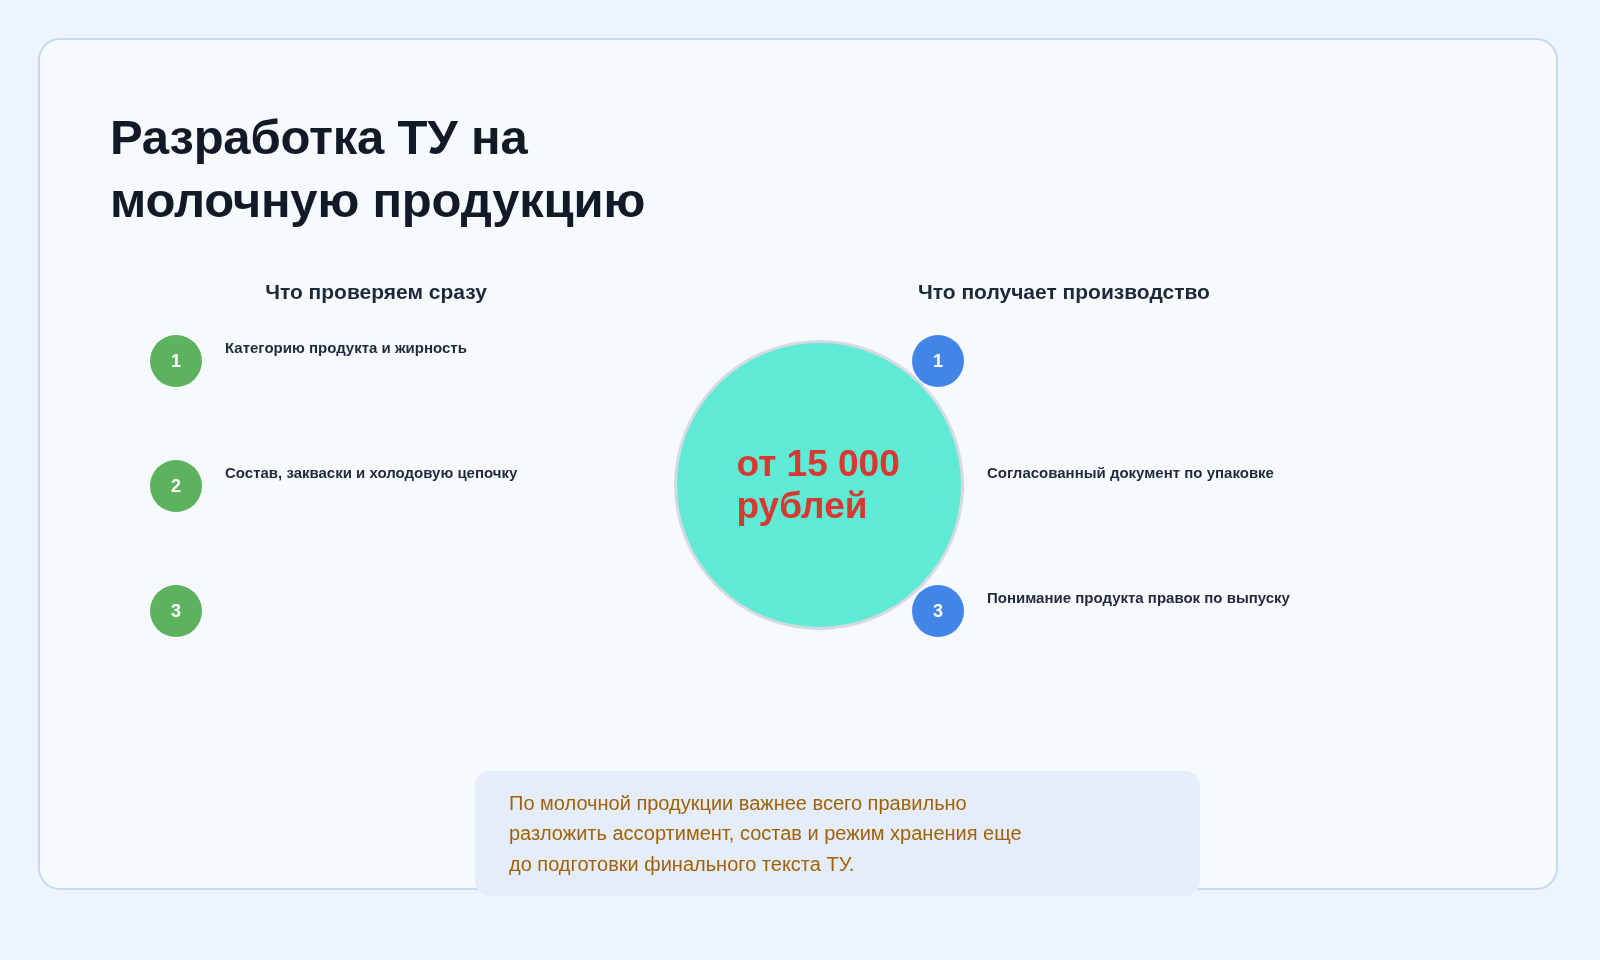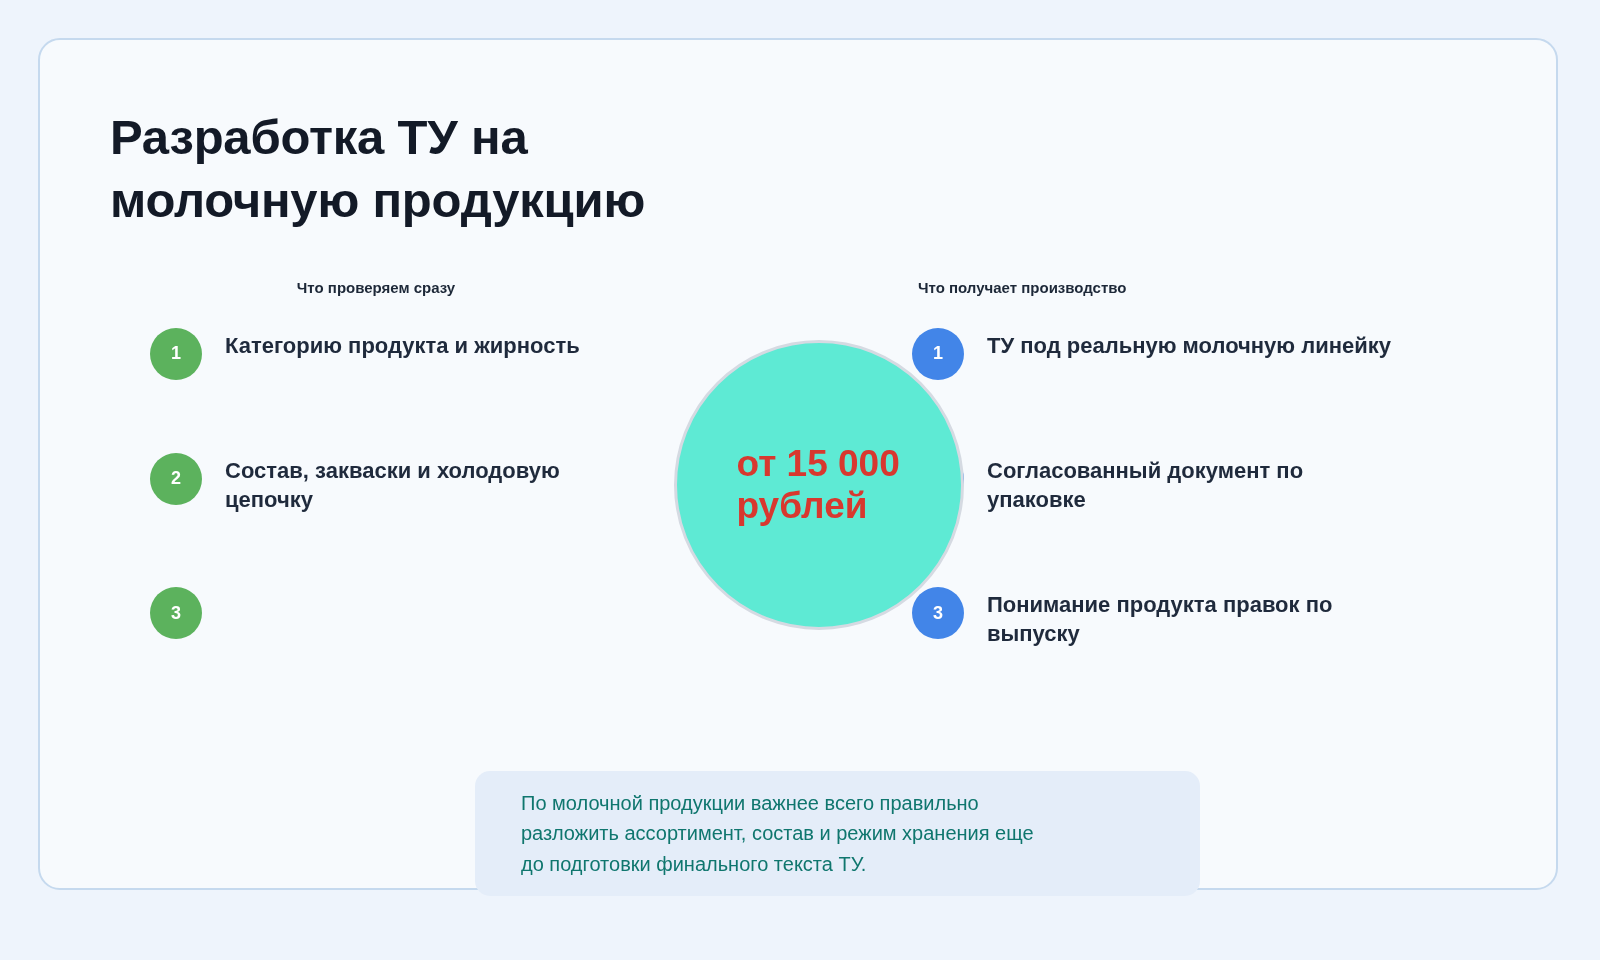--- a/index.html
+++ b/index.html
@@ -49,21 +49,21 @@
 
   
   .col {
     position: absolute;
     top: 238px;
   }
   .col-left  { left: 110px; width: 480px; }
   .col-right { left: 872px; width: 480px; }
 
   .col-heading {
-    font-size: 15px;
+    font-size: 21px;
     font-weight: bold;
     color: #1d2838;
     margin: 0 0 26px 0;
     line-height: 1.3;
   }
   .col-left .col-heading  { text-align: center; padding-right: 28px; }
   .col-right .col-heading { text-align: left;  padding-left: 6px; }
 
   .item {
     display: flex;
@@ -83,21 +83,21 @@
     display: flex;
     align-items: center;
     justify-content: center;
     margin-top: 4px;
   }
   .badge-green { background: #5cb25d; }
   .badge-blue  { background: #4285e8; }
 
   .item-label {
     margin-left: 23px;
-    font-size: 22px;
+    font-size: 15px;
     font-weight: bold;
     line-height: 1.33;
     color: #1f2a3c;
     padding-top: 7px;
   }
 
   
   .price-circle {
     position: absolute;
     left: 634px;
@@ -128,24 +128,24 @@
     top: 731px;
     width: 725px;
     height: 125px;
     box-sizing: border-box;
     background: #e4edf9;
     border-radius: 15px;
     display: flex;
     align-items: center;
   }
   .note-text {
-    padding: 0 46px;
+    padding: 0 34px;
     font-size: 20px;
     line-height: 1.52;
-    color: #0f766e;
+    color: #a16207;
     white-space: pre-line;
   }
 </style>
 </head>
 <body>
 
 <div class="stage">
 
   <div class="card">
 
@@ -168,21 +168,20 @@
       <div class="item">
         <div class="badge badge-green">3</div>
       </div>
     </div>
 
     <div class="col col-right">
       <div class="col-heading">Что получает производство</div>
 
       <div class="item">
         <div class="badge badge-blue">1</div>
-        <div class="item-label">ТУ под реальную молочную линейку</div>
       </div>
 
       <div class="item">
         <div class="badge badge-blue">2</div>
         <div class="item-label">Согласованный документ по упаковке</div>
       </div>
 
       <div class="item">
         <div class="badge badge-blue">3</div>
         <div class="item-label">Понимание продукта правок по выпуску</div>

